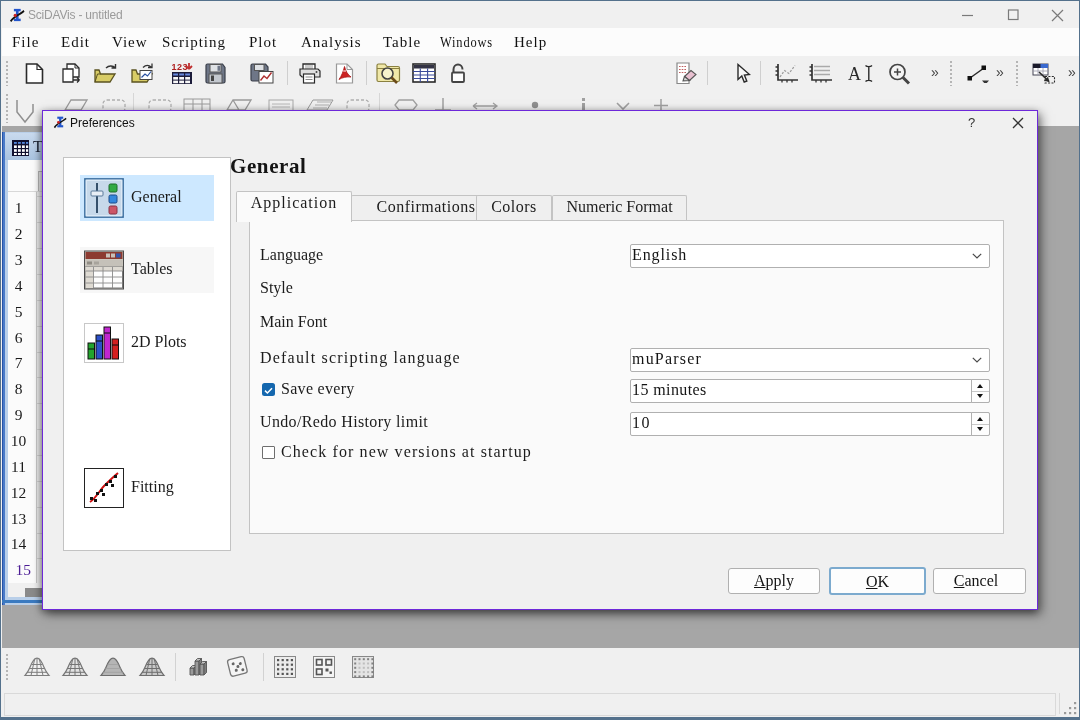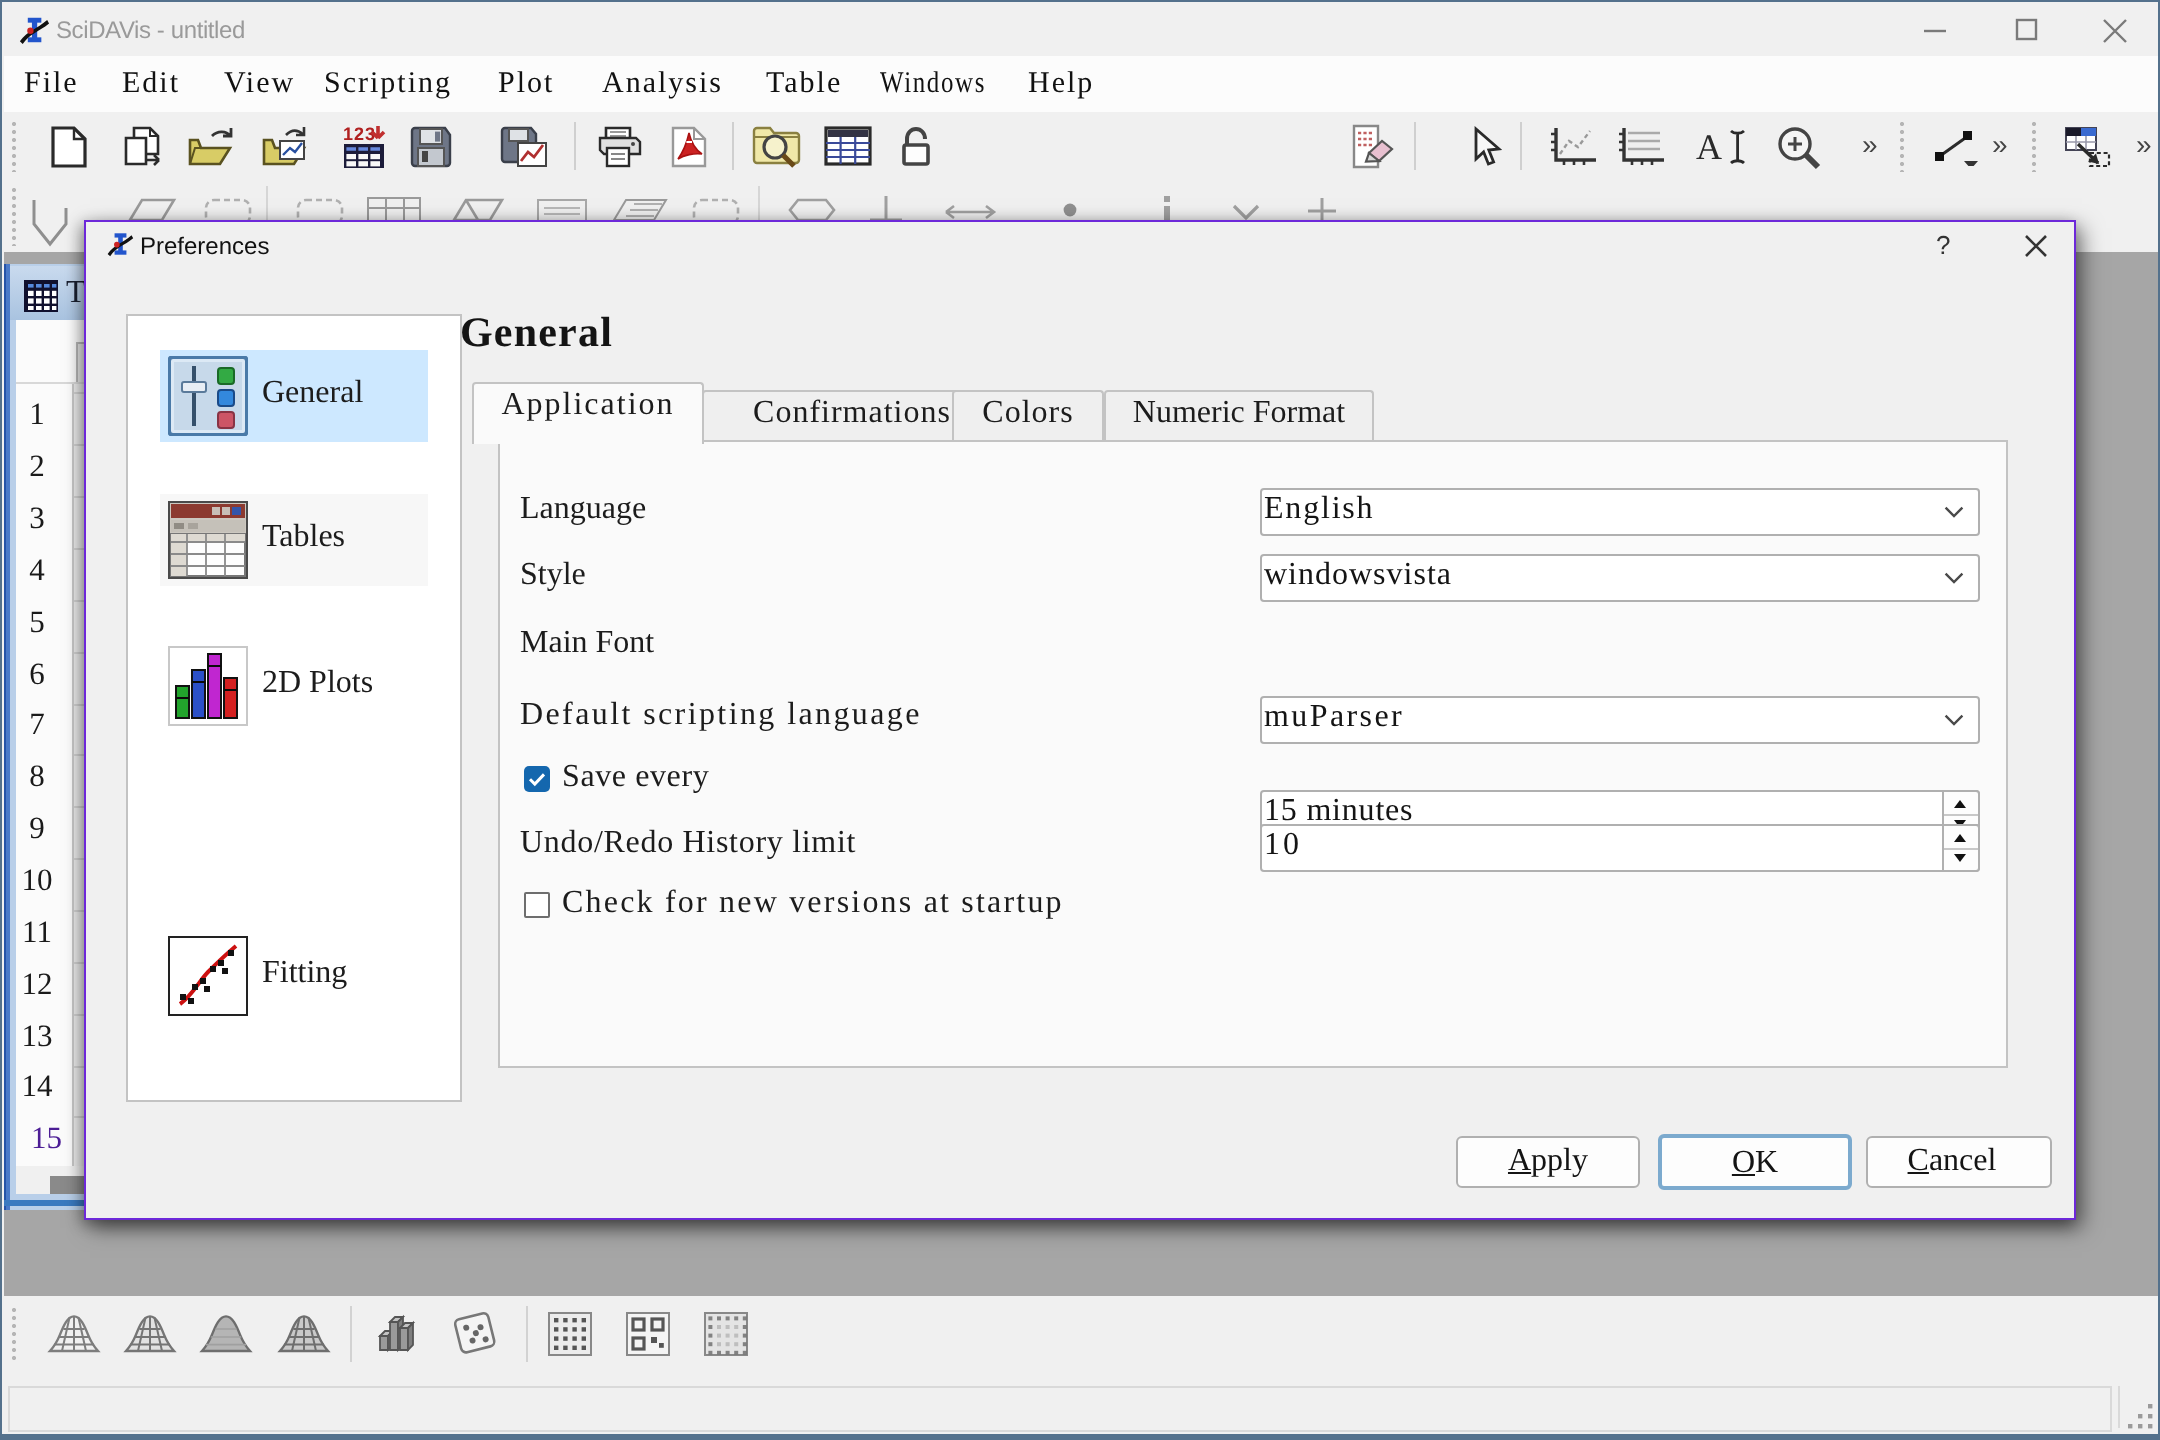--- a/index.html
+++ b/index.html
@@ -419,33 +419,27 @@
         </svg>
     </div>
     <div class="abs" style="left:219px;top:335px;width:13px;height:13px;background:#fff;border:1px solid #6e6e6e;border-radius:1px;box-sizing:border-box;z-index:4;"></div>
 
     <div class="abs ctl" style="left:587px;top:133px;">
         <span class="ctxt" style="letter-spacing:0.9px;">English</span>
         <svg class="abs" style="right:7px;top:8px" width="10" height="6" viewBox="0 0 10 6">
           <path d="M0.8,0.8 L5,5 L9.2,0.8" fill="none" stroke="#4a4a4a" stroke-width="1.2"></path>
         </svg>
       </div>
-    <div class="abs ctl" style="left:587px;top:166px;">
-        <span class="ctxt" style="letter-spacing:0.5px;">windowsvista</span>
-        <svg class="abs" style="right:7px;top:8px" width="10" height="6" viewBox="0 0 10 6">
-          <path d="M0.8,0.8 L5,5 L9.2,0.8" fill="none" stroke="#4a4a4a" stroke-width="1.2"></path>
-        </svg>
-      </div>
     <div class="abs ctl" style="left:587px;top:237px;padding-left:20px;">
         <span class="ctxt" style="letter-spacing:1.2px;">muParser</span>
         <svg class="abs" style="right:7px;top:8px" width="10" height="6" viewBox="0 0 10 6">
           <path d="M0.8,0.8 L5,5 L9.2,0.8" fill="none" stroke="#4a4a4a" stroke-width="1.2"></path>
         </svg>
       </div>
-    <div class="abs ctl" style="left:587px;top:284px;padding-left:40px;">
+    <div class="abs ctl" style="left:587px;top:268px;padding-left:40px;">
         <span class="ctxt" style="letter-spacing:0.4px;">15 minutes</span>
         <span class="spin">
           <i></i>
         </span>
       </div>
     <div class="abs ctl" style="left:587px;top:301px;">
         <span class="ctxt" style="letter-spacing:1.5px;">10</span>
         <span class="spin">
           <i></i>
         </span>

